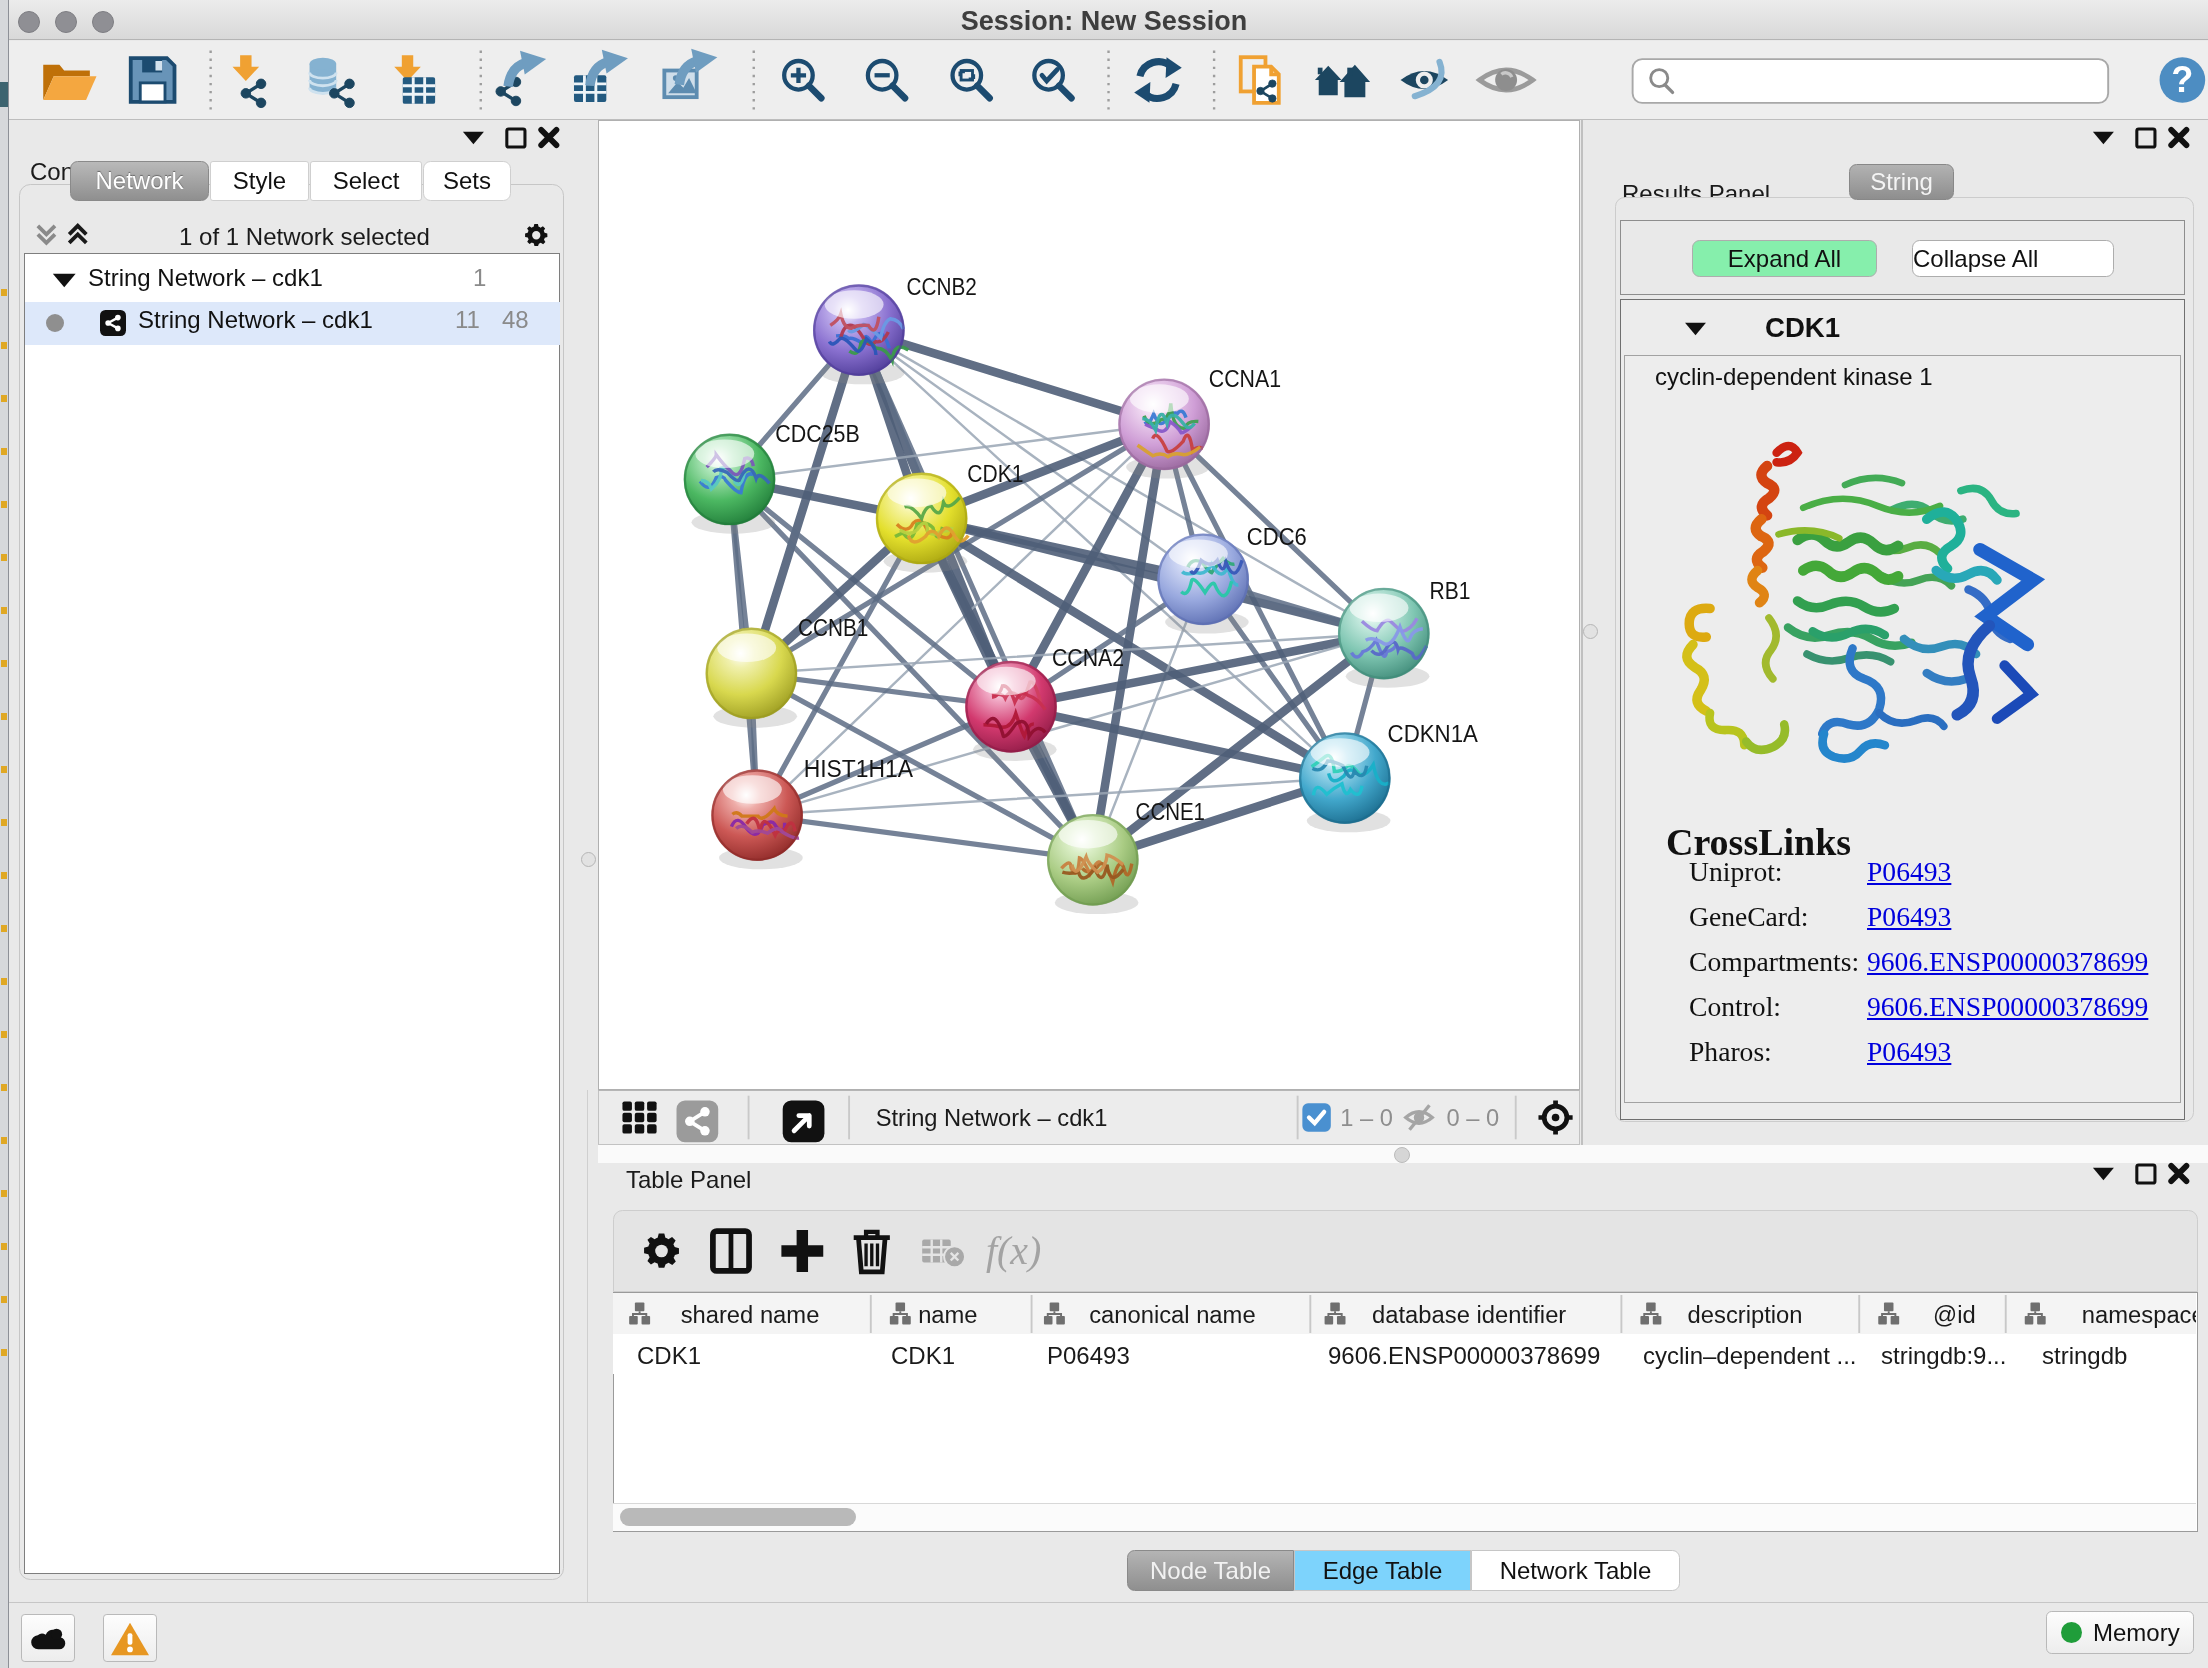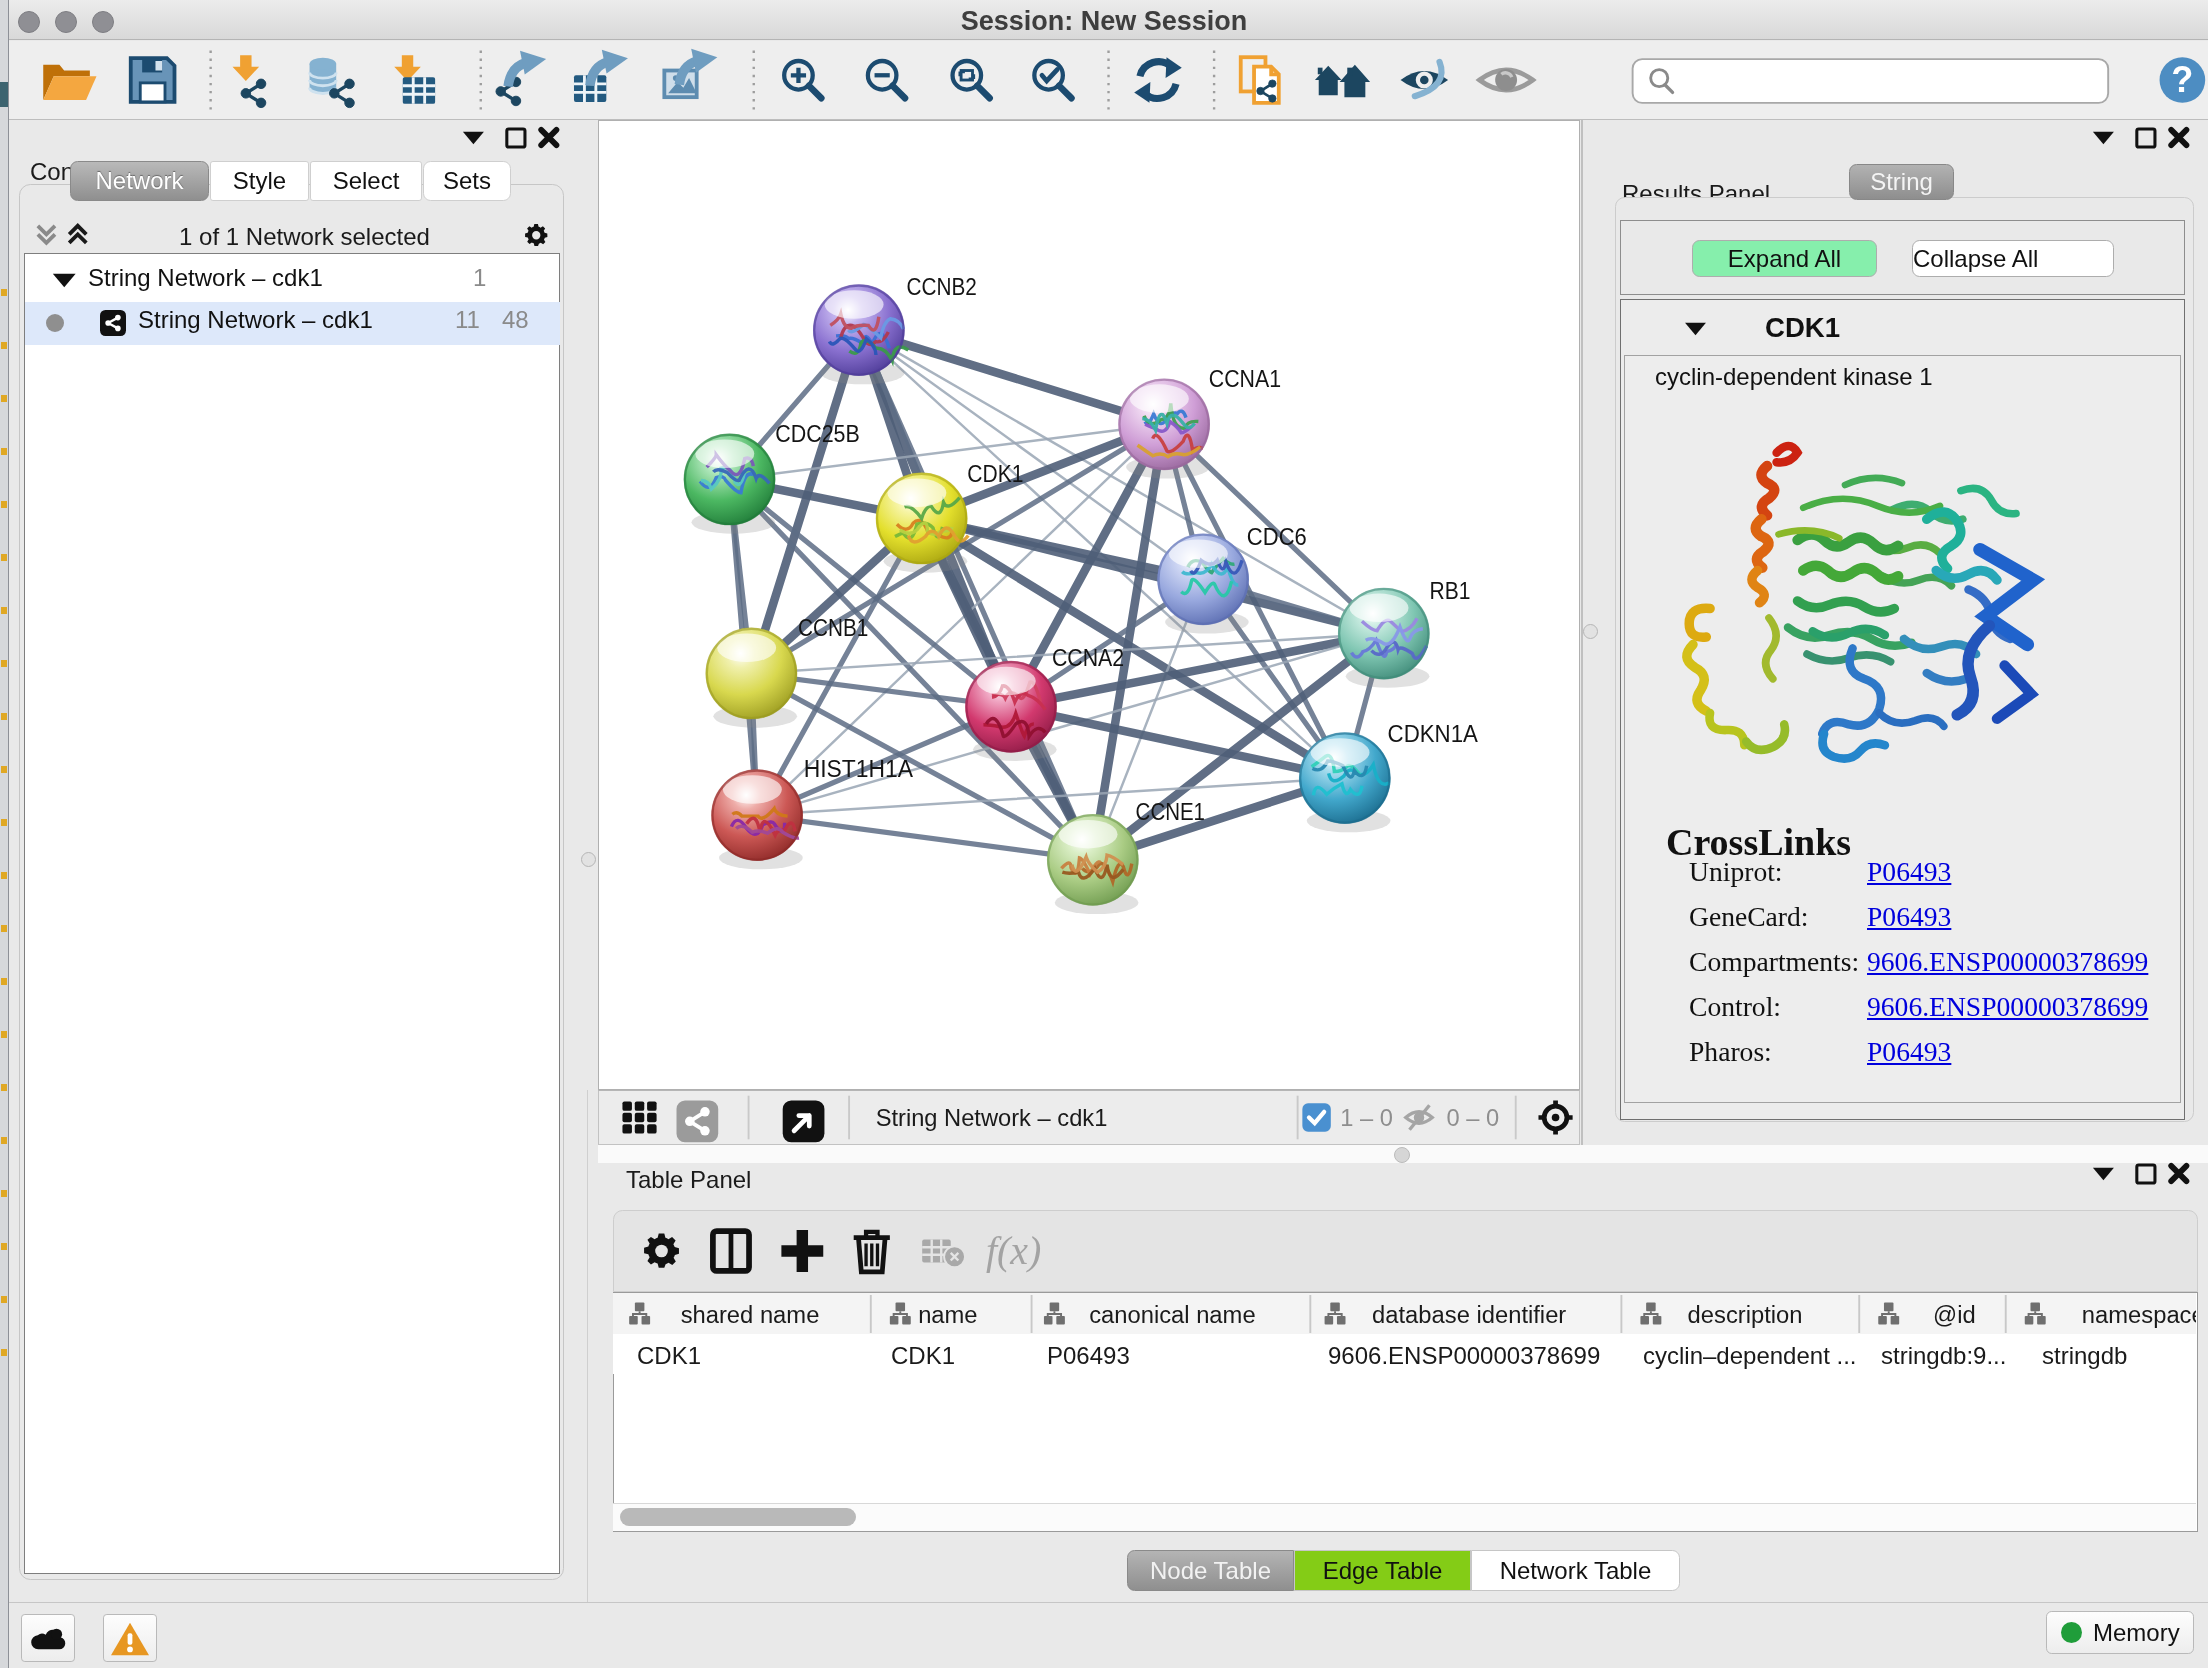--- a/index.html
+++ b/index.html
@@ -672,21 +672,21 @@
   <span class="abs" style="left:715px;top:7.6px;">9606.ENSP00000378699</span>
   <span class="abs" style="left:1030px;top:7.6px;">cyclin–dependent ...</span>
   <span class="abs" style="left:1268px;top:7.6px;">stringdb:9...</span>
   <span class="abs" style="left:1429px;top:7.6px;">stringdb</span>
 </div>
 
 <div class="abs" style="left:613px;top:1503px;width:1583px;height:27.6px;background:#fbfbfb;border-top:1px solid #d8d8d8;"></div>
 <div class="abs" style="left:620px;top:1508px;width:236px;height:18px;background:#b9b9b9;border-radius:9.5px;"></div>
 
 <div class="abs" style="left:1127px;top:1550px;width:167px;height:41px;background:linear-gradient(#b4b4b4,#8f8f8f);border:1px solid #8a8a8a;border-radius:7.6px 0 0 7.6px;color:#f2f2f2;font-size:24px;text-align:center;line-height:39px;">Node Table</div>
-<div class="abs" style="left:1294px;top:1550px;width:177px;height:41px;background:#84cc16;border:1px solid #c6c6c6;color:#111;font-size:24px;text-align:center;line-height:39px;">Edge Table</div>
+<div class="abs" style="left:1294px;top:1550px;width:177px;height:41px;background:#7dd3fc;border:1px solid #c6c6c6;color:#111;font-size:24px;text-align:center;line-height:39px;">Edge Table</div>
 <div class="abs" style="left:1471px;top:1550px;width:209px;height:41px;background:#fff;border:1px solid #c6c6c6;border-radius:0 7.6px 7.6px 0;color:#111;font-size:24px;text-align:center;line-height:39px;">Network Table</div>
 
 <div class="abs" style="left:8.6px;top:1602px;width:2200px;height:1px;background:#c6c6c6;"></div>
 <div class="abs" style="left:21px;top:1614px;width:54px;height:48px;background:linear-gradient(#fdfdfd,#ededed);border:1px solid #b9b9b9;border-radius:3.8px;"></div>
 <svg class="abs" width="42" height="30" viewBox="0 0 44 32" style="left:27.6px;top:1624px;">
   <path fill="#111" d="M34 14a8 8 0 00-15.5-2.6A7 7 0 0010 12a7.5 7.5 0 00-7 7.5A7.5 7.5 0 0010.5 27H33a6.5 6.5 0 001-12.9z"></path>
   <circle cx="30" cy="11" r="6" fill="#111"></circle>
 </svg>
 <div class="abs" style="left:103px;top:1614px;width:54px;height:48px;background:linear-gradient(#fdfdfd,#ededed);border:1px solid #b9b9b9;border-radius:3.8px;"></div>
 <svg class="abs" width="44" height="38" viewBox="0 0 46 40" style="left:108px;top:1620px;">

